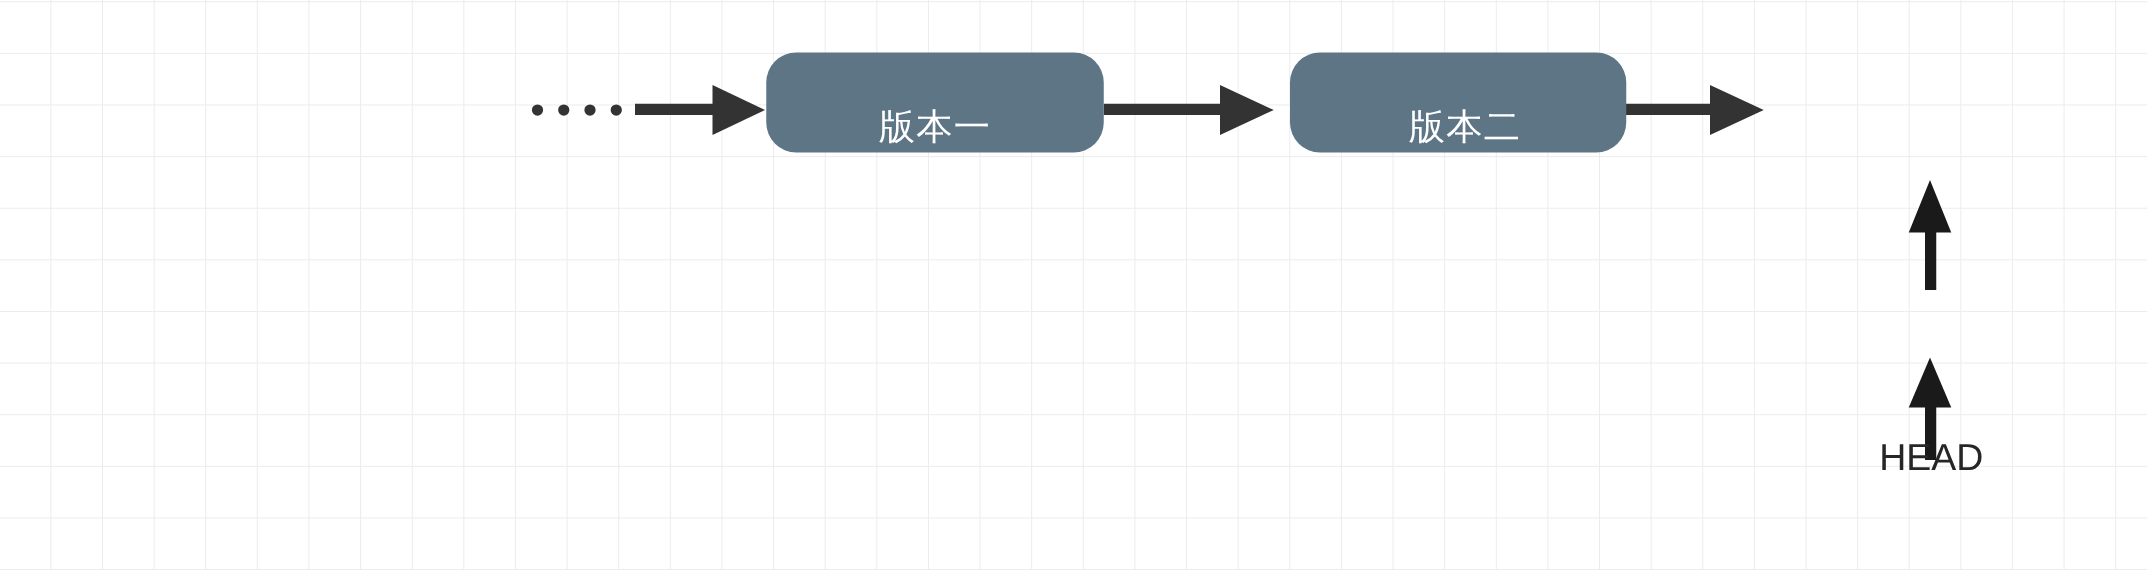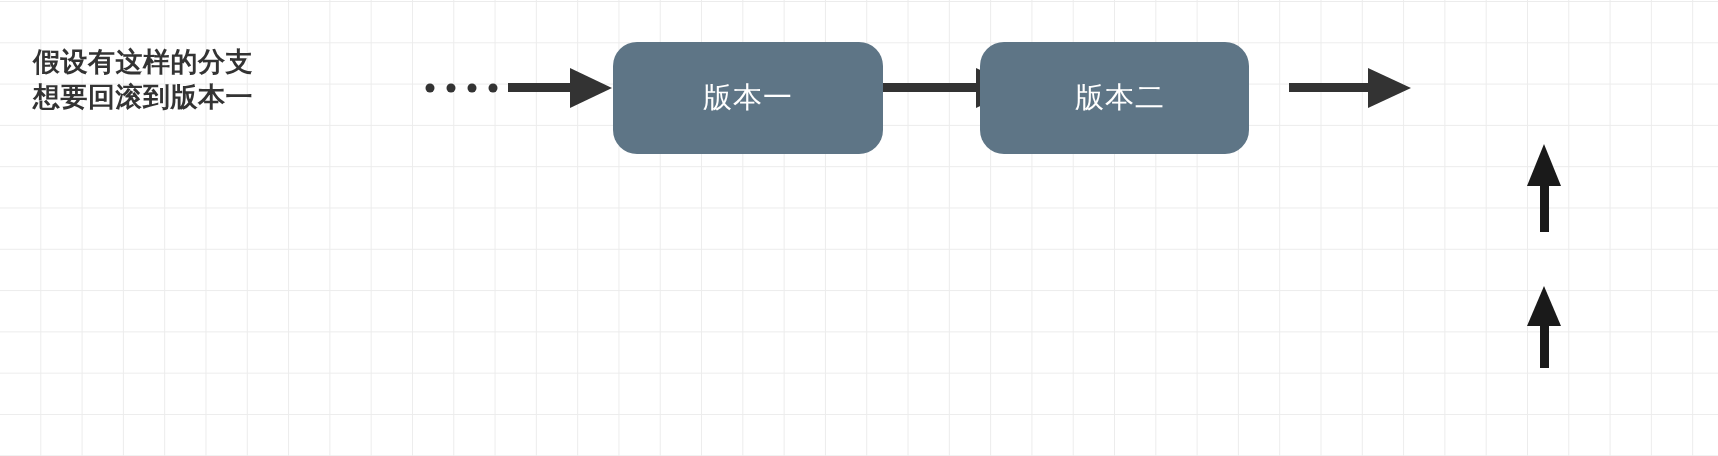--- a/index.html
+++ b/index.html
@@ -32,33 +32,33 @@
     color: #333333;
     letter-spacing: 0.5px;
     white-space: nowrap;
   }
   .caption-line { display: block; }
 
   
   .node {
     position: absolute;
     top: 42px;
-    height: 112px;
+    height: 80px;
     background: #5e7586;
     border-radius: 24px;
     display: flex;
-    align-items: center;
+    align-items: flex-end;
     justify-content: center;
     color: #ffffff;
     font-size: 29px;
     letter-spacing: 1px;
     box-sizing: border-box;
   }
   #node-1 { left: 613px; width: 270px; }
-  #node-2 { left: 980px; width: 269px; padding-left: 11px; }
+  #node-2 { left: 1032px; width: 269px; padding-left: 11px; }
   #node-3 { left: 1412px; width: 268px; }
 
   
   .svg-layer {
     position: absolute;
     left: 0;
     top: 0;
     width: 1718px;
     height: 456px;
     overflow: visible;
@@ -73,24 +73,20 @@
     text-align: center;
   }
   #label-master { left: 1445px; top: 221px; width: 200px; }
   #label-head   { left: 1445px; top: 350px; width: 200px; }
 </style>
 </head>
 <body>
 
 <div id="canvas">
 
-  <div class="caption">
-    <span class="caption-line">假设有这样的分支</span>
-    <span class="caption-line">想要回滚到版本一</span>
-  </div>
 
   <svg class="svg-layer" viewBox="0 0 1718 456" xmlns="http://www.w3.org/2000/svg">
 
     <g fill="#333333">
       <circle cx="430" cy="88" r="4.5"></circle>
       <circle cx="451" cy="88" r="4.5"></circle>
       <circle cx="472" cy="88" r="4.5"></circle>
       <circle cx="493" cy="88" r="4.5"></circle>
     </g>
 
@@ -120,14 +116,15 @@
     </g>
   </svg>
 
   <div class="node" id="node-1">
     <span>版本一</span>
   </div>
   <div class="node" id="node-2">
     <span>版本二</span>
   </div>
 
+  <div class="ref-label" id="label-head">HEAD</div>
 
 </div>
 
 </body></html>

